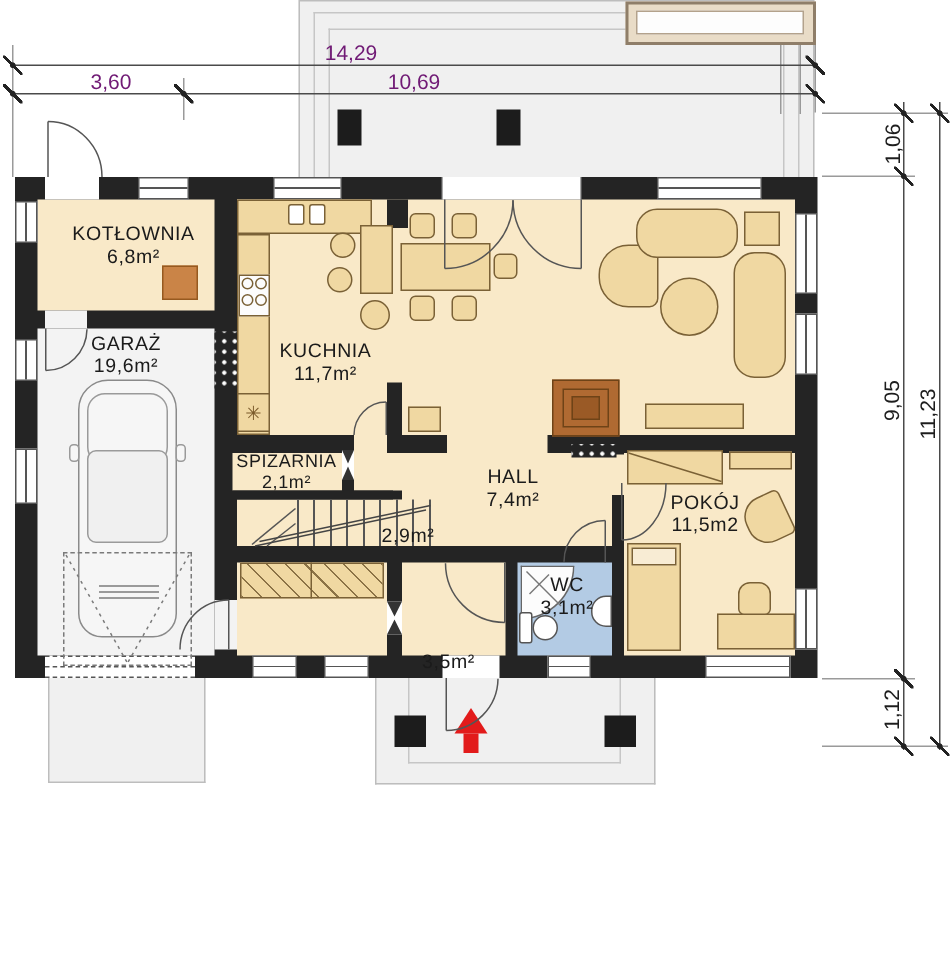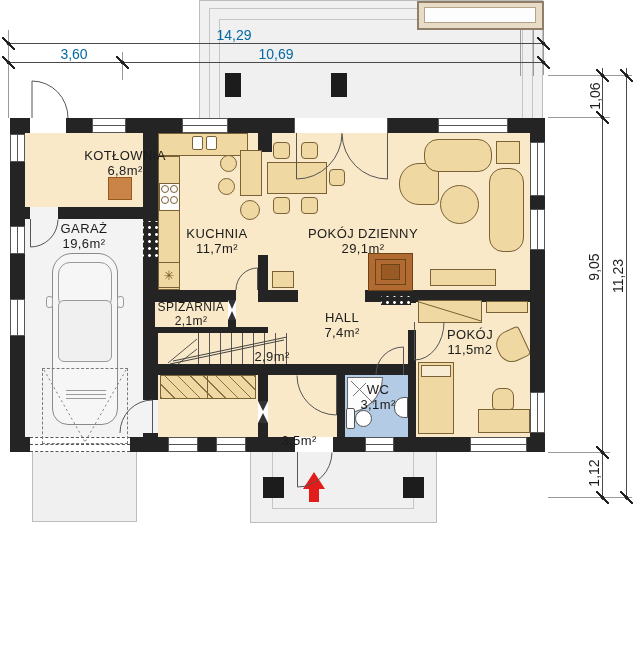--- a/index.html
+++ b/index.html
@@ -10,21 +10,21 @@
   .fl{background:#f9e9c8;}
   .flg{background:#f3f3f3;}
   .fu{background:#f0d8a2;border:1px solid #7a6136;}
   .out{background:#f0f0f0;border:1px solid #bdbdbd;}
   .oline{border:1px solid #c6c6c6;border-bottom:none;background:transparent;}
   .winh{background:linear-gradient(to bottom, transparent 0 6px, #555 6px 7px, transparent 7px),#fff;border:1px solid #555;}
   .winv{background:linear-gradient(to right, transparent 0 6px, #555 6px 7px, transparent 7px),#fff;border:1px solid #555;}
   .opw{background:#fff;}
   .rl{position:absolute;transform:translateX(-50%);text-align:center;font-size:13px;
       letter-spacing:.4px;color:#1b1b1b;line-height:1.18;white-space:nowrap;}
-  .dimt{position:absolute;font-size:14px;color:#0369a1;transform:translateX(-50%);white-space:nowrap;}
+  .dimt{position:absolute;font-size:14px;color:#701a75;transform:translateX(-50%);white-space:nowrap;}
   .dimr{position:absolute;font-size:14px;color:#1d1d1d;transform:translate(-50%,-50%) rotate(-90deg);white-space:nowrap;}
   .dline{background:#4a4a4a;}
   .eline{background:#9a9a9a;}
   .tick{position:absolute;width:13px;height:13px;
         background:linear-gradient(45deg, transparent 44%, #222 44%, #222 56%, transparent 56%),
                    radial-gradient(circle at 50% 50%, #222 1.6px, transparent 2.2px);}
   .cir{border-radius:50%;}
   .ch{background:#f0d8a2;border:1px solid #7a6136;border-radius:4px;}
   .dots{background-color:#242424;background-image:radial-gradient(circle, #fff 1.2px, transparent 1.6px);background-size:7px 7px;background-position:3px 3px;}
   .pil{background:#1c1c1c;}
@@ -221,24 +221,23 @@
       <path d="M 0.5 35 A 34.5 35 0 0 0 35 0.5" fill="none" stroke="#555" stroke-width="1"></path>
     </svg>
 
   <div class="a opw" style="left:228px;top:300px;width:8px;height:20px;"></div>
   <div class="bt" style="left:228px;top:300px;border-left:4px solid transparent;border-right:4px solid transparent;border-top:9px solid #333;"></div>
   <div class="bt" style="left:228px;top:311px;border-left:4px solid transparent;border-right:4px solid transparent;border-bottom:9px solid #333;"></div>
   <div class="a opw" style="left:258px;top:401px;width:10px;height:22px;"></div>
   <div class="bt" style="left:258px;top:401px;border-left:5px solid transparent;border-right:5px solid transparent;border-top:10px solid #333;"></div>
   <div class="bt" style="left:258px;top:413px;border-left:5px solid transparent;border-right:5px solid transparent;border-bottom:10px solid #333;"></div>
 
-  <div class="rl" style="left:89px;top:148px;margin-left:36px;"><span>KOTŁOWNIA</span><br><span>6,8m²</span></div>
+  <div class="rl" style="left:89px;top:148px;"><span>KOTŁOWNIA</span><br><span>6,8m²</span></div>
   <div class="rl" style="left:84px;top:221px;"><span>GARAŻ</span><br><span>19,6m²</span></div>
   <div class="rl" style="left:217px;top:226px;"><span>KUCHNIA</span><br><span>11,7m²</span></div>
-  <div class="rl" style="left:363px;top:226px;"><span>POKÓJ DZIENNY</span><br><span>29,1m²</span></div>
   <div class="rl" style="left:191px;top:300px;font-size:12px;"><span>SPIŻARNIA</span><br><span>2,1m²</span></div>
   <div class="rl" style="left:272px;top:349px;"><span>2,9m²</span></div>
   <div class="rl" style="left:342px;top:310px;"><span>HALL</span><br><span>7,4m²</span></div>
   <div class="rl" style="left:470px;top:327px;"><span>POKÓJ</span><br><span>11,5m2</span></div>
   <div class="rl" style="left:299px;top:397px;margin-top:36px;"><span>3,5m²</span></div>
   <div class="rl" style="left:378px;top:382px;"><span>WC</span><br><span>3,1m²</span></div>
 
   <div class="a dline" style="left:8px;top:43px;width:535px;height:1px;"></div>
   <div class="a dline" style="left:8px;top:62px;width:535px;height:1px;"></div>
   <div class="a eline" style="left:8px;top:30px;width:1px;height:88px;"></div>

